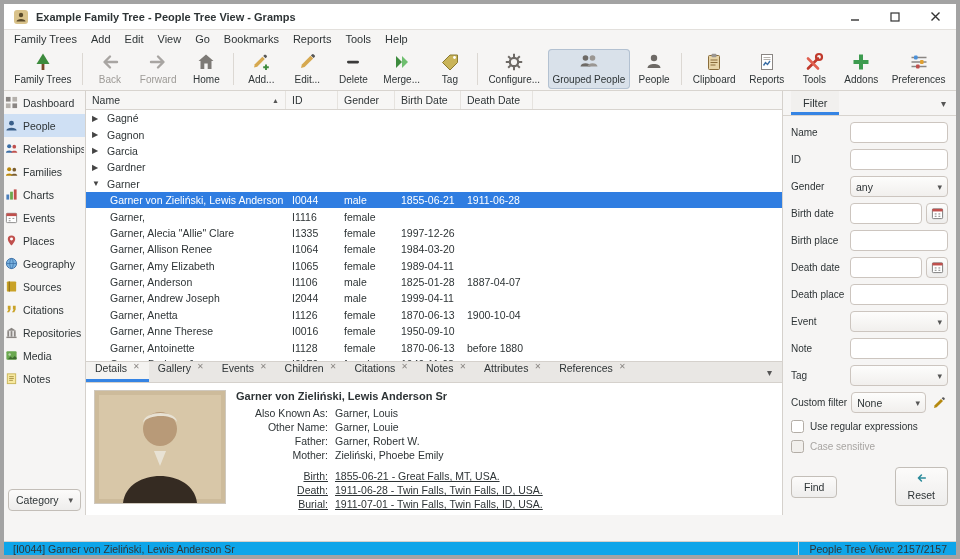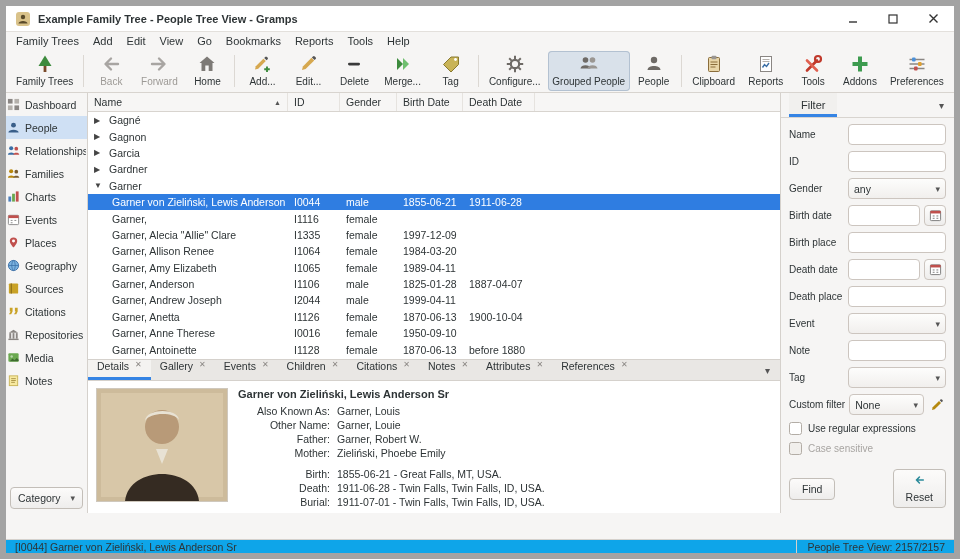--- a/index.html
+++ b/index.html
@@ -1,17 +1,17 @@
 <!DOCTYPE html>
 <html><head>
 <meta charset="utf-8">
 <style>
   * { margin:0; padding:0; box-sizing:border-box; }
   html,body { width:960px; height:559px; font-family:"Liberation Sans",sans-serif; background:#fff; }
-  .window { width:960px; height:559px; border:6px solid #a3a3a3; background:#f6f5f4; display:flex; flex-direction:column; color:#2e3436; overflow:hidden; }
+  .window { width:960px; height:559px; border:4px solid #a3a3a3; background:#f6f5f4; display:flex; flex-direction:column; color:#2e3436; overflow:hidden; }
 
   
   .titlebar { height:26px; flex:0 0 auto; background:#ffffff; border-bottom:1px solid #e3e0dc; display:flex; align-items:center; gap:7px; padding:0 9px; }
   .titlebar .title { font-size:11px; font-weight:bold; color:#2e3436; }
   .win-controls { margin-left:auto; display:flex; align-items:center; gap:24px; padding-right:4px; }
   .win-btn { display:flex; align-items:center; justify-content:center; width:16px; height:16px; }
 
   
   .menubar { height:17px; flex:0 0 auto; display:flex; align-items:center; padding:0 3px; background:#f6f5f4; }
   .menu-item { font-size:11px; padding:1px 7px; white-space:nowrap; }
@@ -60,21 +60,21 @@
   .tab.active { background:#f4f3f1; box-shadow:inset 0 -3px 0 #3584e4; }
   .tab-close { font-size:8px; color:#8a8683; }
   .tabs-caret { margin-left:auto; display:flex; align-items:center; padding:0 10px; font-size:10px; color:#555; }
 
   
   .details { height:132px; flex:0 0 auto; background:#fff; display:flex; padding:7px 8px; gap:10px; overflow:hidden; }
   .photo-frame { width:132px; height:114px; flex:0 0 auto; border:1px solid #cfc8bd; }
   .dt-info { flex:1; min-width:0; font-size:10.5px; }
   .dt-title { font-weight:bold; font-size:11px; margin-bottom:5px; }
   .dt-grid { display:grid; grid-template-columns:92px auto; column-gap:7px; row-gap:2px; }
-  .dt-grid.vitals { margin-top:9px; }
+  .dt-grid.vitals { margin-top:9px;text-decoration:underline; }
   .dt-label { text-align:right; color:#2e3436; white-space:nowrap; }
   .dt-value { white-space:nowrap; overflow:hidden; text-overflow:ellipsis; }
 
   
   .filter-panel { width:173px; flex:0 0 auto; background:#f6f5f4; display:flex; flex-direction:column; overflow:hidden; }
   .filter-header { height:25px; flex:0 0 auto; display:flex; align-items:stretch; border-bottom:1px solid #d8d4cf; padding:0 0 0 8px; }
   .filter-tab { display:flex; align-items:center; padding:0 12px; font-size:11px; box-shadow:inset 0 -3px 0 #3584e4; background:#f1f0ee; }
   .filter-caret { margin-left:auto; display:flex; align-items:center; padding:0 10px; font-size:10px; color:#555; }
   .f-row { display:flex; align-items:center; gap:4px; margin:6px 8px 0; height:21px; }
   .f-label { flex:0 0 55px; font-size:10px; white-space:nowrap; }
@@ -529,21 +529,21 @@
           <div class="td td-name">Garner,</div>
           <div class="td td-id">I1116</div>
           <div class="td td-gender">female</div>
           <div class="td td-birth"></div>
           <div class="td td-death"></div>
         </div>
         <div class="row person">
           <div class="td td-name">Garner, Alecia "Allie" Clare</div>
           <div class="td td-id">I1335</div>
           <div class="td td-gender">female</div>
-          <div class="td td-birth">1997-12-09</div>
+          <div class="td td-birth">1997-12-26</div>
           <div class="td td-death"></div>
         </div>
         <div class="row person">
           <div class="td td-name">Garner, Allison Renee</div>
           <div class="td td-id">I1064</div>
           <div class="td td-gender">female</div>
           <div class="td td-birth">1984-03-20</div>
           <div class="td td-death"></div>
         </div>
         <div class="row person">

